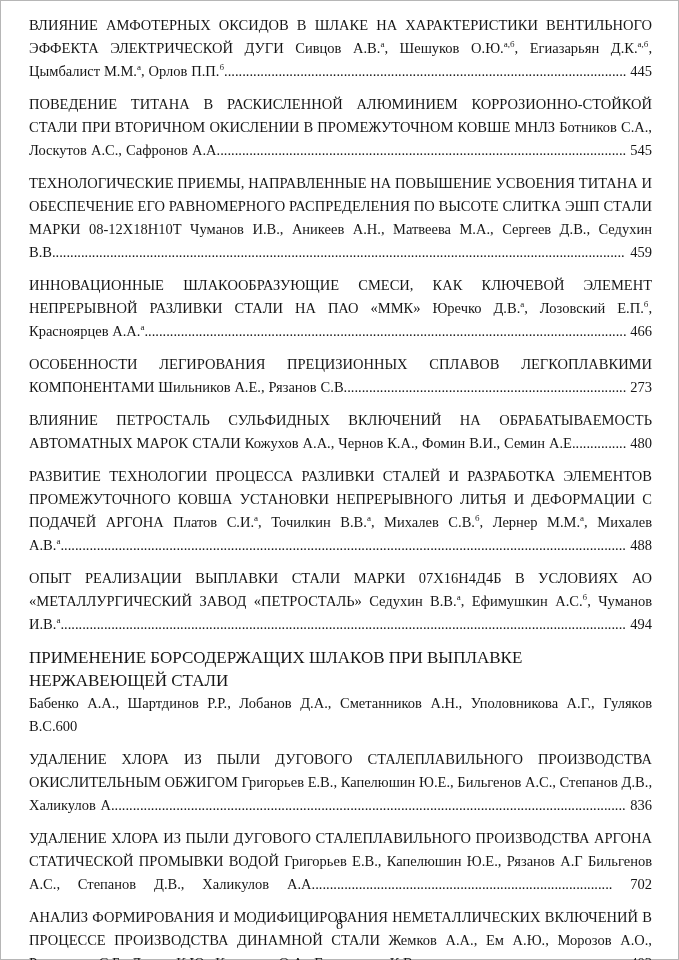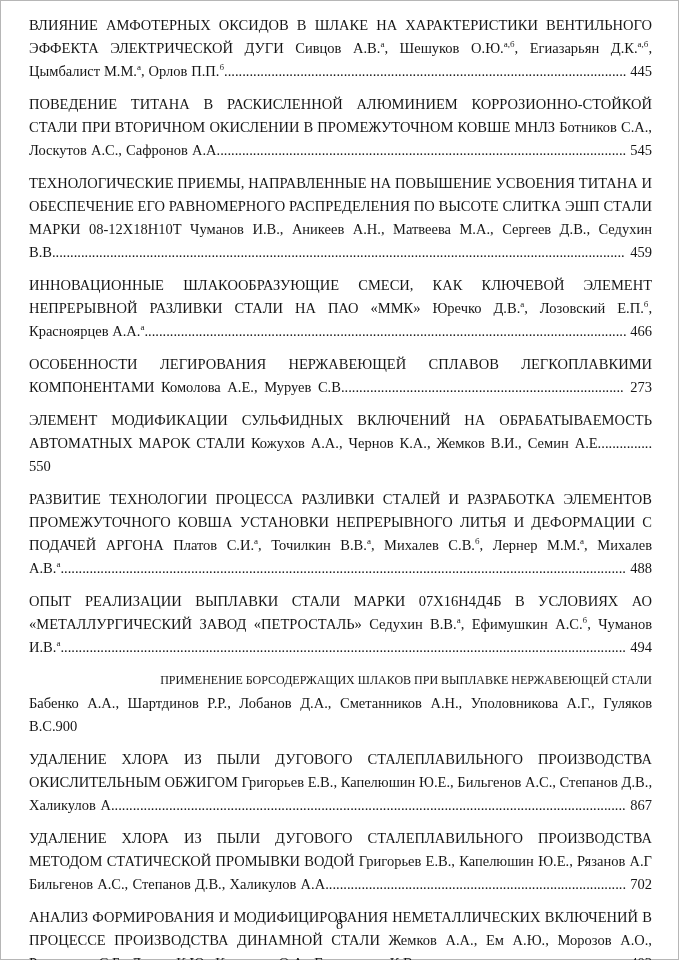--- a/index.html
+++ b/index.html
@@ -28,23 +28,23 @@
   }
   .entry { margin: 0 0 10px 0; }
   .entry .body {
     margin: 0;
     font-size: 14.5px;
     line-height: 23px;
     text-align: justify;
     text-align-last: justify;
   }
   .entry .t-center {
-    font-size: 12px;
+    font-size: 17px;
     line-height: 23px;
-    text-align: right;
+    text-align: left;
   }
   .entry sup {
     font-size: 9px;
     line-height: 0;
     vertical-align: super;
   }
   .leader { word-break: normal; }
   .page-footer {
     position: absolute;
     left: 0;
@@ -65,40 +65,40 @@
       <div class="entry">
         <p class="body"><span>ПОВЕДЕНИЕ ТИТАНА В РАСКИСЛЕННОЙ АЛЮМИНИЕМ КОРРОЗИОННО-СТОЙКОЙ СТАЛИ ПРИ ВТОРИЧНОМ ОКИСЛЕНИИ В ПРОМЕЖУТОЧНОМ КОВШЕ МНЛЗ</span> <span>Ботников С.А., Лоскутов А.С., Сафронов А.А.</span><span class="leader">................................................................................................................</span> <span>545</span></p>
       </div>
       <div class="entry">
         <p class="body"><span>ТЕХНОЛОГИЧЕСКИЕ ПРИЕМЫ, НАПРАВЛЕННЫЕ НА ПОВЫШЕНИЕ УСВОЕНИЯ ТИТАНА И ОБЕСПЕЧЕНИЕ ЕГО РАВНОМЕРНОГО РАСПРЕДЕЛЕНИЯ ПО ВЫСОТЕ СЛИТКА ЭШП СТАЛИ МАРКИ 08-12Х18Н10Т</span> <span>Чуманов И.В., Аникеев А.Н., Матвеева М.А., Сергеев Д.В., Седухин В.В.</span><span class="leader">.............................................................................................................................................................</span> <span>459</span></p>
       </div>
       <div class="entry">
         <p class="body"><span>ИННОВАЦИОННЫЕ ШЛАКООБРАЗУЮЩИЕ СМЕСИ, КАК КЛЮЧЕВОЙ ЭЛЕМЕНТ НЕПРЕРЫВНОЙ РАЗЛИВКИ СТАЛИ НА ПАО «ММК»</span> <span>Юречко Д.В.<sup>а</sup>, Лозовский Е.П.<sup>б</sup>, Красноярцев А.А.<sup>а</sup></span><span class="leader">.....................................................................................................................................</span> <span>466</span></p>
       </div>
       <div class="entry">
-        <p class="body"><span>ОСОБЕННОСТИ ЛЕГИРОВАНИЯ НЕРЖАВЕЮЩЕЙ СПЛАВОВ ЛЕГКОПЛАВКИМИ КОМПОНЕНТАМИ</span> <span>Комолова А.Е., Муруев С.В.</span><span class="leader">.............................................................................</span> <span>273</span></p>
+        <p class="body"><span>ОСОБЕННОСТИ ЛЕГИРОВАНИЯ ПРЕЦИЗИОННЫХ СПЛАВОВ ЛЕГКОПЛАВКИМИ КОМПОНЕНТАМИ</span> <span>Шильников А.Е., Рязанов С.В.</span><span class="leader">.............................................................................</span> <span>273</span></p>
       </div>
       <div class="entry">
-        <p class="body"><span>ЭЛЕМЕНТ МОДИФИКАЦИИ СУЛЬФИДНЫХ ВКЛЮЧЕНИЙ НА ОБРАБАТЫВАЕМОСТЬ АВТОМАТНЫХ МАРОК СТАЛИ</span> <span>Кожухов А.А., Чернов К.А., Жемков В.И., Семин А.Е.</span><span class="leader">..............</span> <span>550</span></p>
+        <p class="body"><span>ВЛИЯНИЕ ПЕТРОСТАЛЬ СУЛЬФИДНЫХ ВКЛЮЧЕНИЙ НА ОБРАБАТЫВАЕМОСТЬ АВТОМАТНЫХ МАРОК СТАЛИ</span> <span>Кожухов А.А., Чернов К.А., Фомин В.И., Семин А.Е.</span><span class="leader">..............</span> <span>480</span></p>
       </div>
       <div class="entry">
         <p class="body"><span>РАЗВИТИЕ ТЕХНОЛОГИИ ПРОЦЕССА РАЗЛИВКИ СТАЛЕЙ И РАЗРАБОТКА ЭЛЕМЕНТОВ ПРОМЕЖУТОЧНОГО КОВША УСТАНОВКИ НЕПРЕРЫВНОГО ЛИТЬЯ И ДЕФОРМАЦИИ С ПОДАЧЕЙ АРГОНА</span> <span>Платов С.И.<sup>а</sup>, Точилкин В.В.<sup>а</sup>, Михалев С.В.<sup>б</sup>, Лернер М.М.<sup>а</sup>, Михалев А.В.<sup>а</sup></span><span class="leader">............................................................................................................................................................</span> <span>488</span></p>
       </div>
       <div class="entry">
         <p class="body"><span>ОПЫТ РЕАЛИЗАЦИИ ВЫПЛАВКИ СТАЛИ МАРКИ 07Х16Н4Д4Б В УСЛОВИЯХ АО «МЕТАЛЛУРГИЧЕСКИЙ ЗАВОД «ПЕТРОСТАЛЬ»</span> <span>Седухин В.В.<sup>а</sup>, Ефимушкин А.С.<sup>б</sup>, Чуманов И.В.<sup>а</sup></span><span class="leader">............................................................................................................................................................</span> <span>494</span></p>
       </div>
       <div class="entry">
         <div class="t-center">ПРИМЕНЕНИЕ БОРСОДЕРЖАЩИХ ШЛАКОВ ПРИ ВЫПЛАВКЕ НЕРЖАВЕЮЩЕЙ СТАЛИ</div>
-        <p class="body"><span>Бабенко А.А., Шартдинов Р.Р., Лобанов Д.А., Сметанников А.Н., Уполовникова А.Г., Гуляков В.С.</span><span class="leader"></span><span>900</span></p>
+        <p class="body"><span>Бабенко А.А., Шартдинов Р.Р., Лобанов Д.А., Сметанников А.Н., Уполовникова А.Г., Гуляков В.С.</span><span class="leader"></span><span>600</span></p>
       </div>
       <div class="entry">
-        <p class="body"><span>УДАЛЕНИЕ ХЛОРА ИЗ ПЫЛИ ДУГОВОГО СТАЛЕПЛАВИЛЬНОГО ПРОИЗВОДСТВА ОКИСЛИТЕЛЬНЫМ ОБЖИГОМ</span> <span>Григорьев Е.В., Капелюшин Ю.Е., Бильгенов А.С., Степанов Д.В., Халикулов А.</span><span class="leader">.............................................................................................................................................</span> <span>867</span></p>
+        <p class="body"><span>УДАЛЕНИЕ ХЛОРА ИЗ ПЫЛИ ДУГОВОГО СТАЛЕПЛАВИЛЬНОГО ПРОИЗВОДСТВА ОКИСЛИТЕЛЬНЫМ ОБЖИГОМ</span> <span>Григорьев Е.В., Капелюшин Ю.Е., Бильгенов А.С., Степанов Д.В., Халикулов А.</span><span class="leader">.............................................................................................................................................</span> <span>836</span></p>
       </div>
       <div class="entry">
-        <p class="body"><span>УДАЛЕНИЕ ХЛОРА ИЗ ПЫЛИ ДУГОВОГО СТАЛЕПЛАВИЛЬНОГО ПРОИЗВОДСТВА МЕТОДОМ СТАТИЧЕСКОЙ ПРОМЫВКИ ВОДОЙ</span> <span>Григорьев Е.В., Капелюшин Ю.Е., Рязанов А.Г Бильгенов А.С., Степанов Д.В., Халикулов А.А.</span><span class="leader">..................................................................................</span> <span>702</span></p>
+        <p class="body"><span>УДАЛЕНИЕ ХЛОРА ИЗ ПЫЛИ ДУГОВОГО СТАЛЕПЛАВИЛЬНОГО ПРОИЗВОДСТВА АРГОНА СТАТИЧЕСКОЙ ПРОМЫВКИ ВОДОЙ</span> <span>Григорьев Е.В., Капелюшин Ю.Е., Рязанов А.Г Бильгенов А.С., Степанов Д.В., Халикулов А.А.</span><span class="leader">..................................................................................</span> <span>702</span></p>
       </div>
       <div class="entry">
         <p class="body"><span>АНАЛИЗ ФОРМИРОВАНИЯ И МОДИФИЦИРОВАНИЯ НЕМЕТАЛЛИЧЕСКИХ ВКЛЮЧЕНИЙ В ПРОЦЕССЕ ПРОИЗВОДСТВА ДИНАМНОЙ СТАЛИ</span> <span>Жемков А.А., Ем А.Ю., Морозов А.О., Румянцева С.Б., Демин К.Ю., Комолова О.А., Григорович К.В.</span><span class="leader">..........................................................</span> <span>403</span></p>
       </div>
     </main>
   <footer class="page-footer">
     <span>8</span>
   </footer>
 </div>
 

